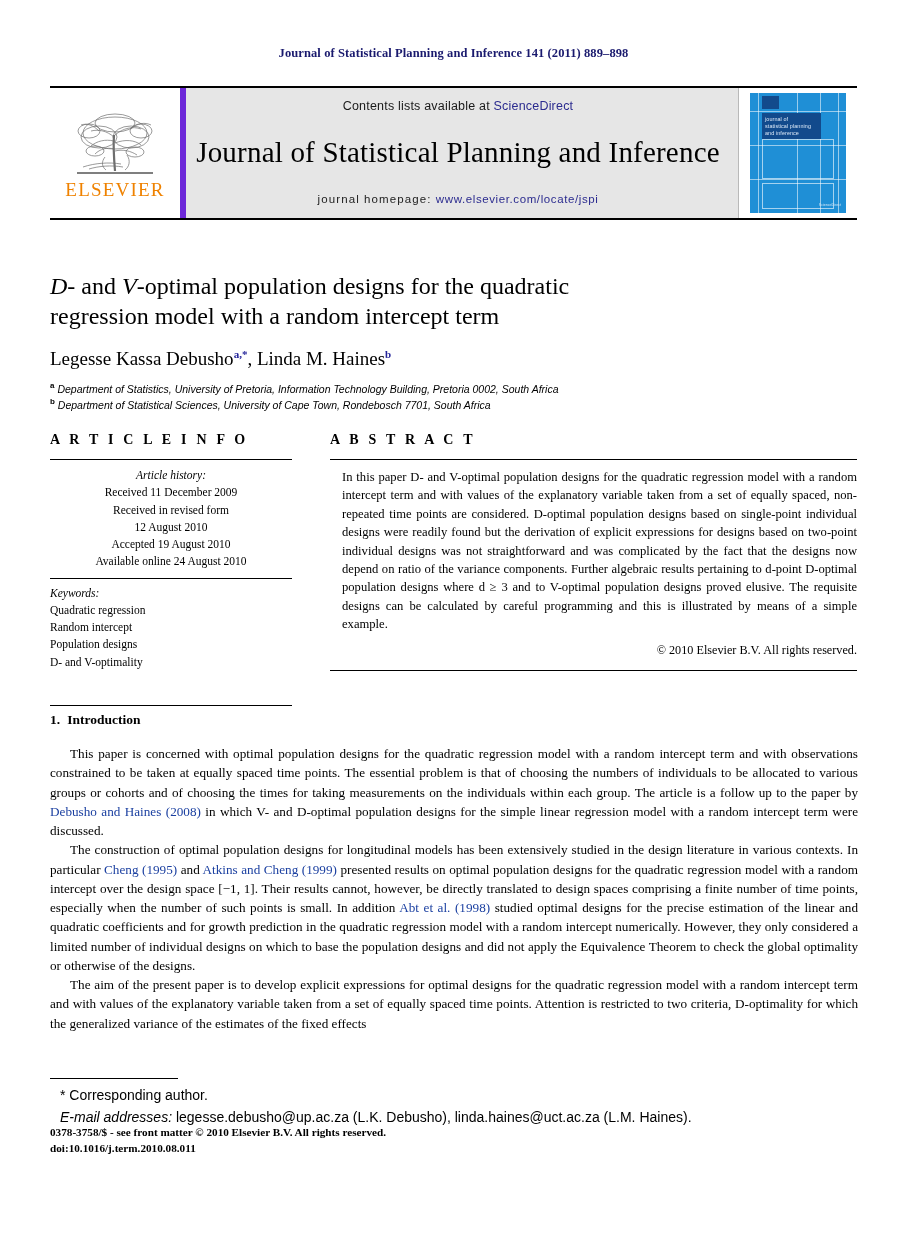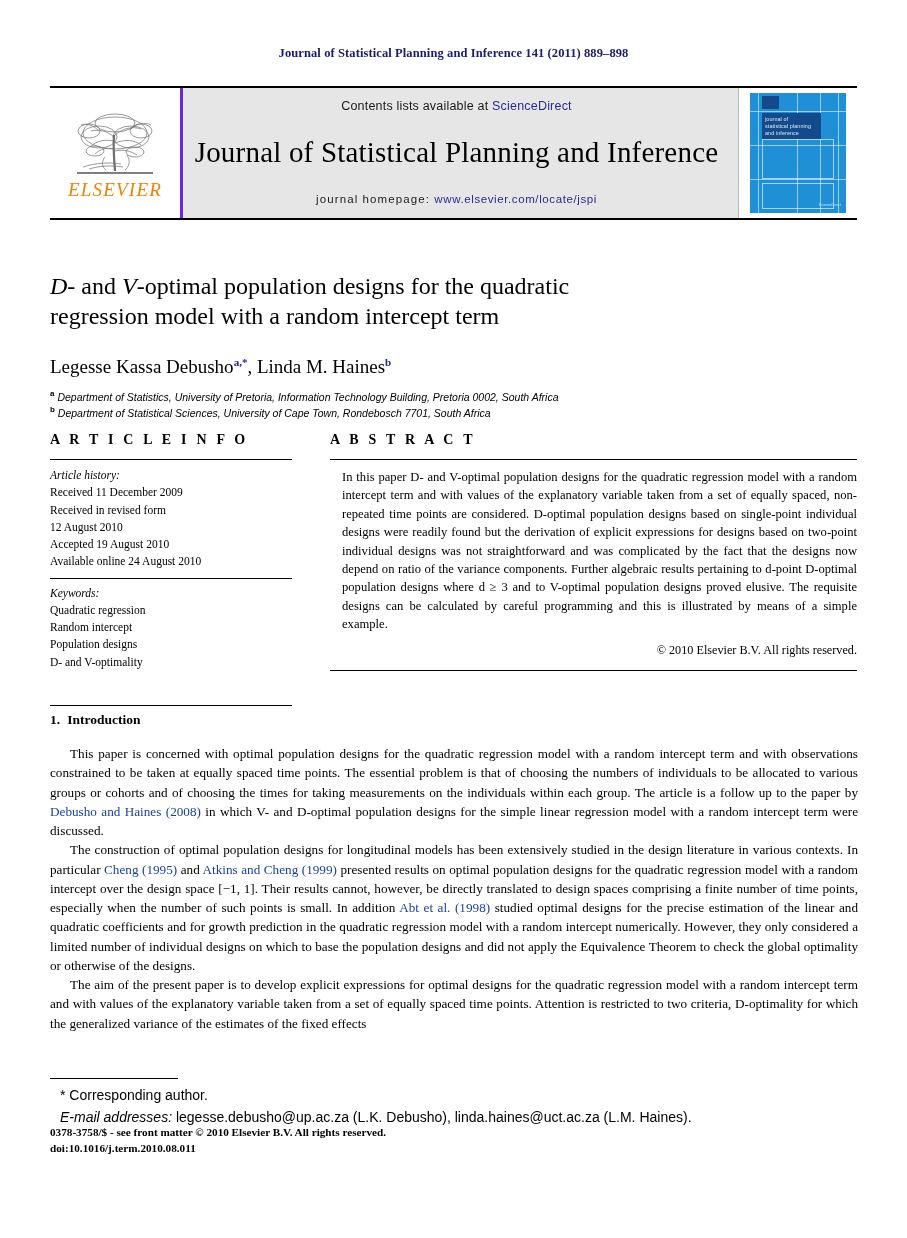--- a/index.html
+++ b/index.html
@@ -54,27 +54,26 @@
     height: 130px;
     display: flex;
     align-items: stretch;
   }
 
   
   .elsevier-logo {
     width: 130px;
     flex: 0 0 130px;
     position: relative;
-    border-right: 3px solid #6d28d9;
+    border-right: 6px solid #6d28d9;
     display: flex;
     flex-direction: column;
     align-items: center;
     justify-content: center;
     background: #fff;
-    font-style: italic;
   }
   .tree-svg { display:block; }
   .elsevier-word {
     font-family: "Liberation Serif", serif;
     font-size: 19px;
     letter-spacing: 1.2px;
     color: #ef8200;
     margin-top: 1px;
     line-height: 1;
   }
@@ -176,21 +175,21 @@
     font-family: "Liberation Serif", serif;
     font-size: 24px;
     line-height: 1.24;
     color: #000;
     margin: 0;
     font-weight: normal;
   }
   .paper-title i { font-style: italic; }
 
   .authors {
-    margin-top: 24px;
+    margin-top: 16px;
     font-family: "Liberation Serif", serif;
     font-size: 19px;
     color: #000;
     line-height: 1.2;
   }
   .authors sup {
     font-size: 11px;
     color: #24249a;
     vertical-align: super;
     font-weight: bold;
@@ -239,20 +238,21 @@
     height: 0;
     font-size: 0;
     line-height: 0;
   }
   .hist {
     padding-top: 7px;
     font-family: "Liberation Serif", serif;
     font-size: 11.5px;
     line-height: 1.5;
     color: #000;
+    text-align: center;
   }
   .hist .lab { font-style: italic; }
   .hist-block { padding-bottom: 7px; }
   .kw {
     padding-top: 6px;
     font-family: "Liberation Serif", serif;
     font-size: 11.5px;
     line-height: 1.5;
     color: #000;
   }

